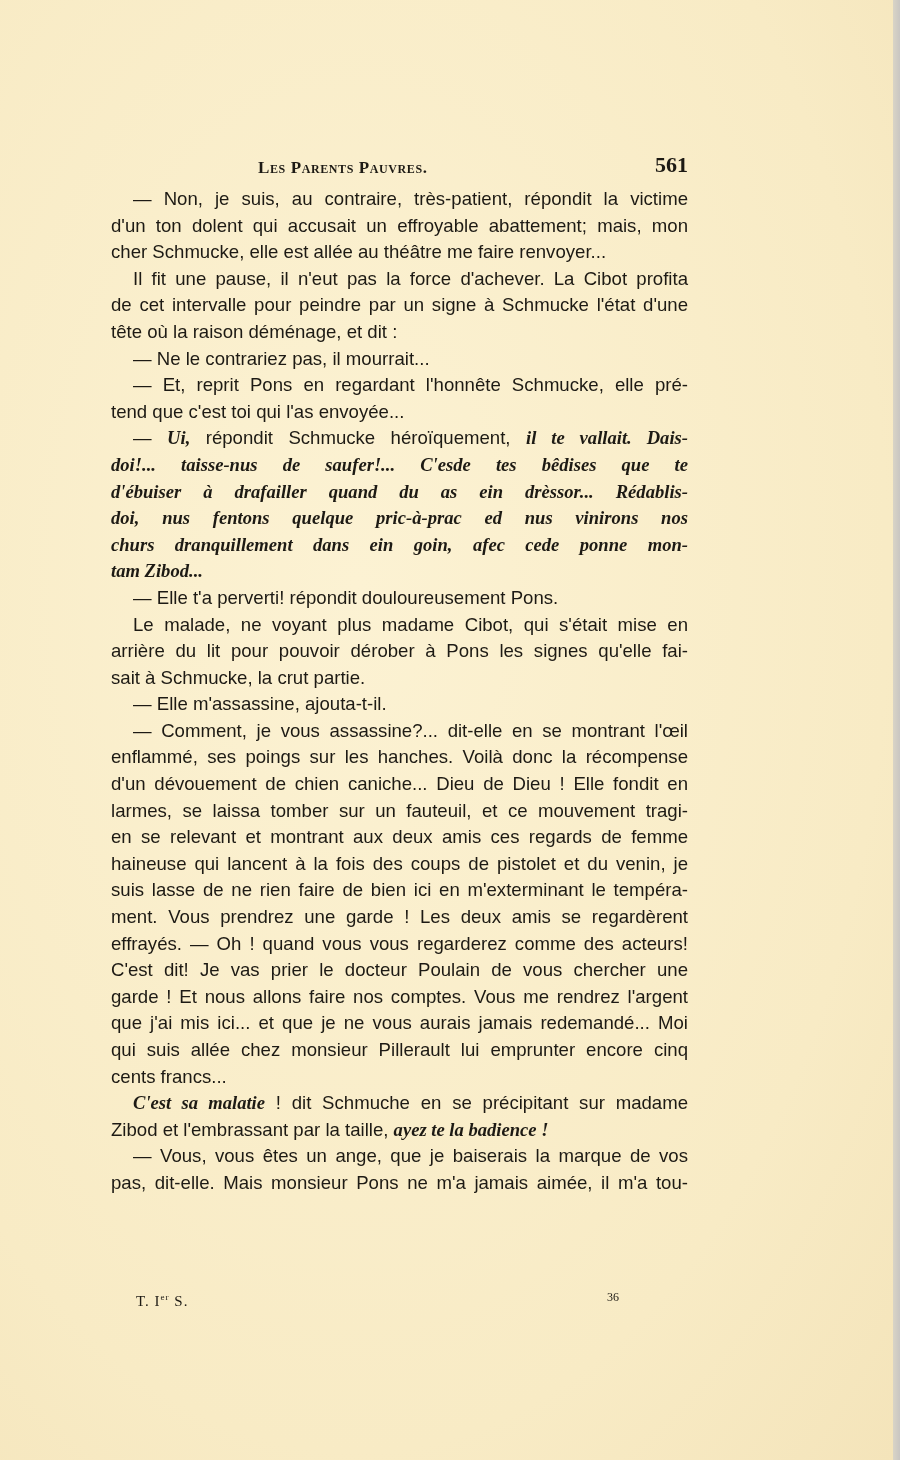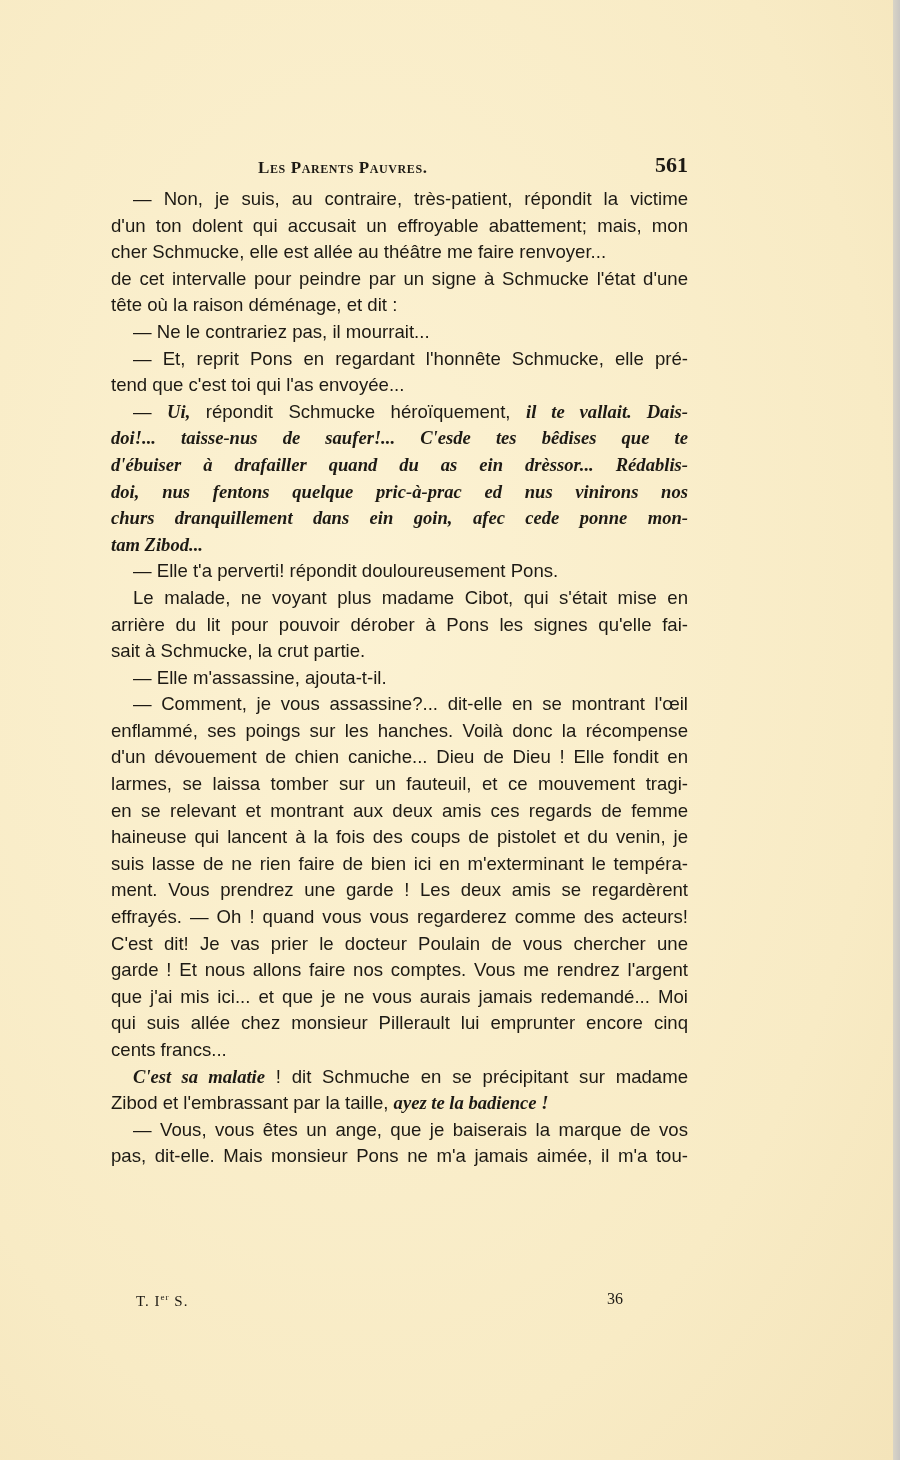--- a/index.html
+++ b/index.html
@@ -46,37 +46,38 @@
   }
   .line.last { text-align-last:left; }
   .line.indent { padding-left:22px; }
   .body .line span.it { font-style:italic; font-family:"Liberation Serif", serif; font-weight:bold; }
   .footer {
     position:absolute; top:1288px; left:111px; width:577px; height:24px;
     font-size:15px; font-family:"Liberation Serif", serif;
   }
   .signature { position:absolute; left:25px; top:4px; letter-spacing:1px; }
   .signature sup { font-size:9px; }
-  .sheet-number { position:absolute; left:496px; top:2px; font-size:16px;text-align:center; }
+  .sheet-number { position:absolute; left:496px; top:2px; font-size:12px;text-align:center; }
   
   .body { transform-origin:0 0; }
 </style>
 </head>
 <body>
 
 <div class="page">
   <div class="header">
     <span class="running-title">Les Parents Pauvres.</span>
     <span class="page-number">561</span>
   </div>
 
   <div class="body" id="body-text">
       <span class="line indent">— Non, je suis, au contraire, très-patient, répondit la victime</span>
       <span class="line">d'un ton dolent qui accusait un effroyable abattement; mais, mon</span>
       <span class="line last">cher Schmucke, elle est allée au théâtre me faire renvoyer...</span>
+      <span class="line indent">Il fit une pause, il n'eut pas la force d'achever. La Cibot profita</span>
       <span class="line">de cet intervalle pour peindre par un signe à Schmucke l'état d'une</span>
       <span class="line last">tête où la raison déménage, et dit :</span>
       <span class="line indent last">— Ne le contrariez pas, il mourrait...</span>
       <span class="line indent">— Et, reprit Pons en regardant l'honnête Schmucke, elle pré-</span>
       <span class="line last">tend que c'est toi qui l'as envoyée...</span>
       <span class="line indent"><span>— </span><span class="it">Ui,</span><span> répondit Schmucke héroïquement, </span><span class="it">il te vallait. Dais-</span></span>
       <span class="line"><span class="it">doi!... taisse-nus de saufer!... C'esde tes bêdises que te</span></span>
       <span class="line"><span class="it">d'ébuiser à drafailler quand du as ein drèssor... Rédablis-</span></span>
       <span class="line"><span class="it">doi, nus fentons quelque pric-à-prac ed nus vinirons nos</span></span>
       <span class="line"><span class="it">churs dranquillement dans ein goin, afec cede ponne mon-</span></span>

